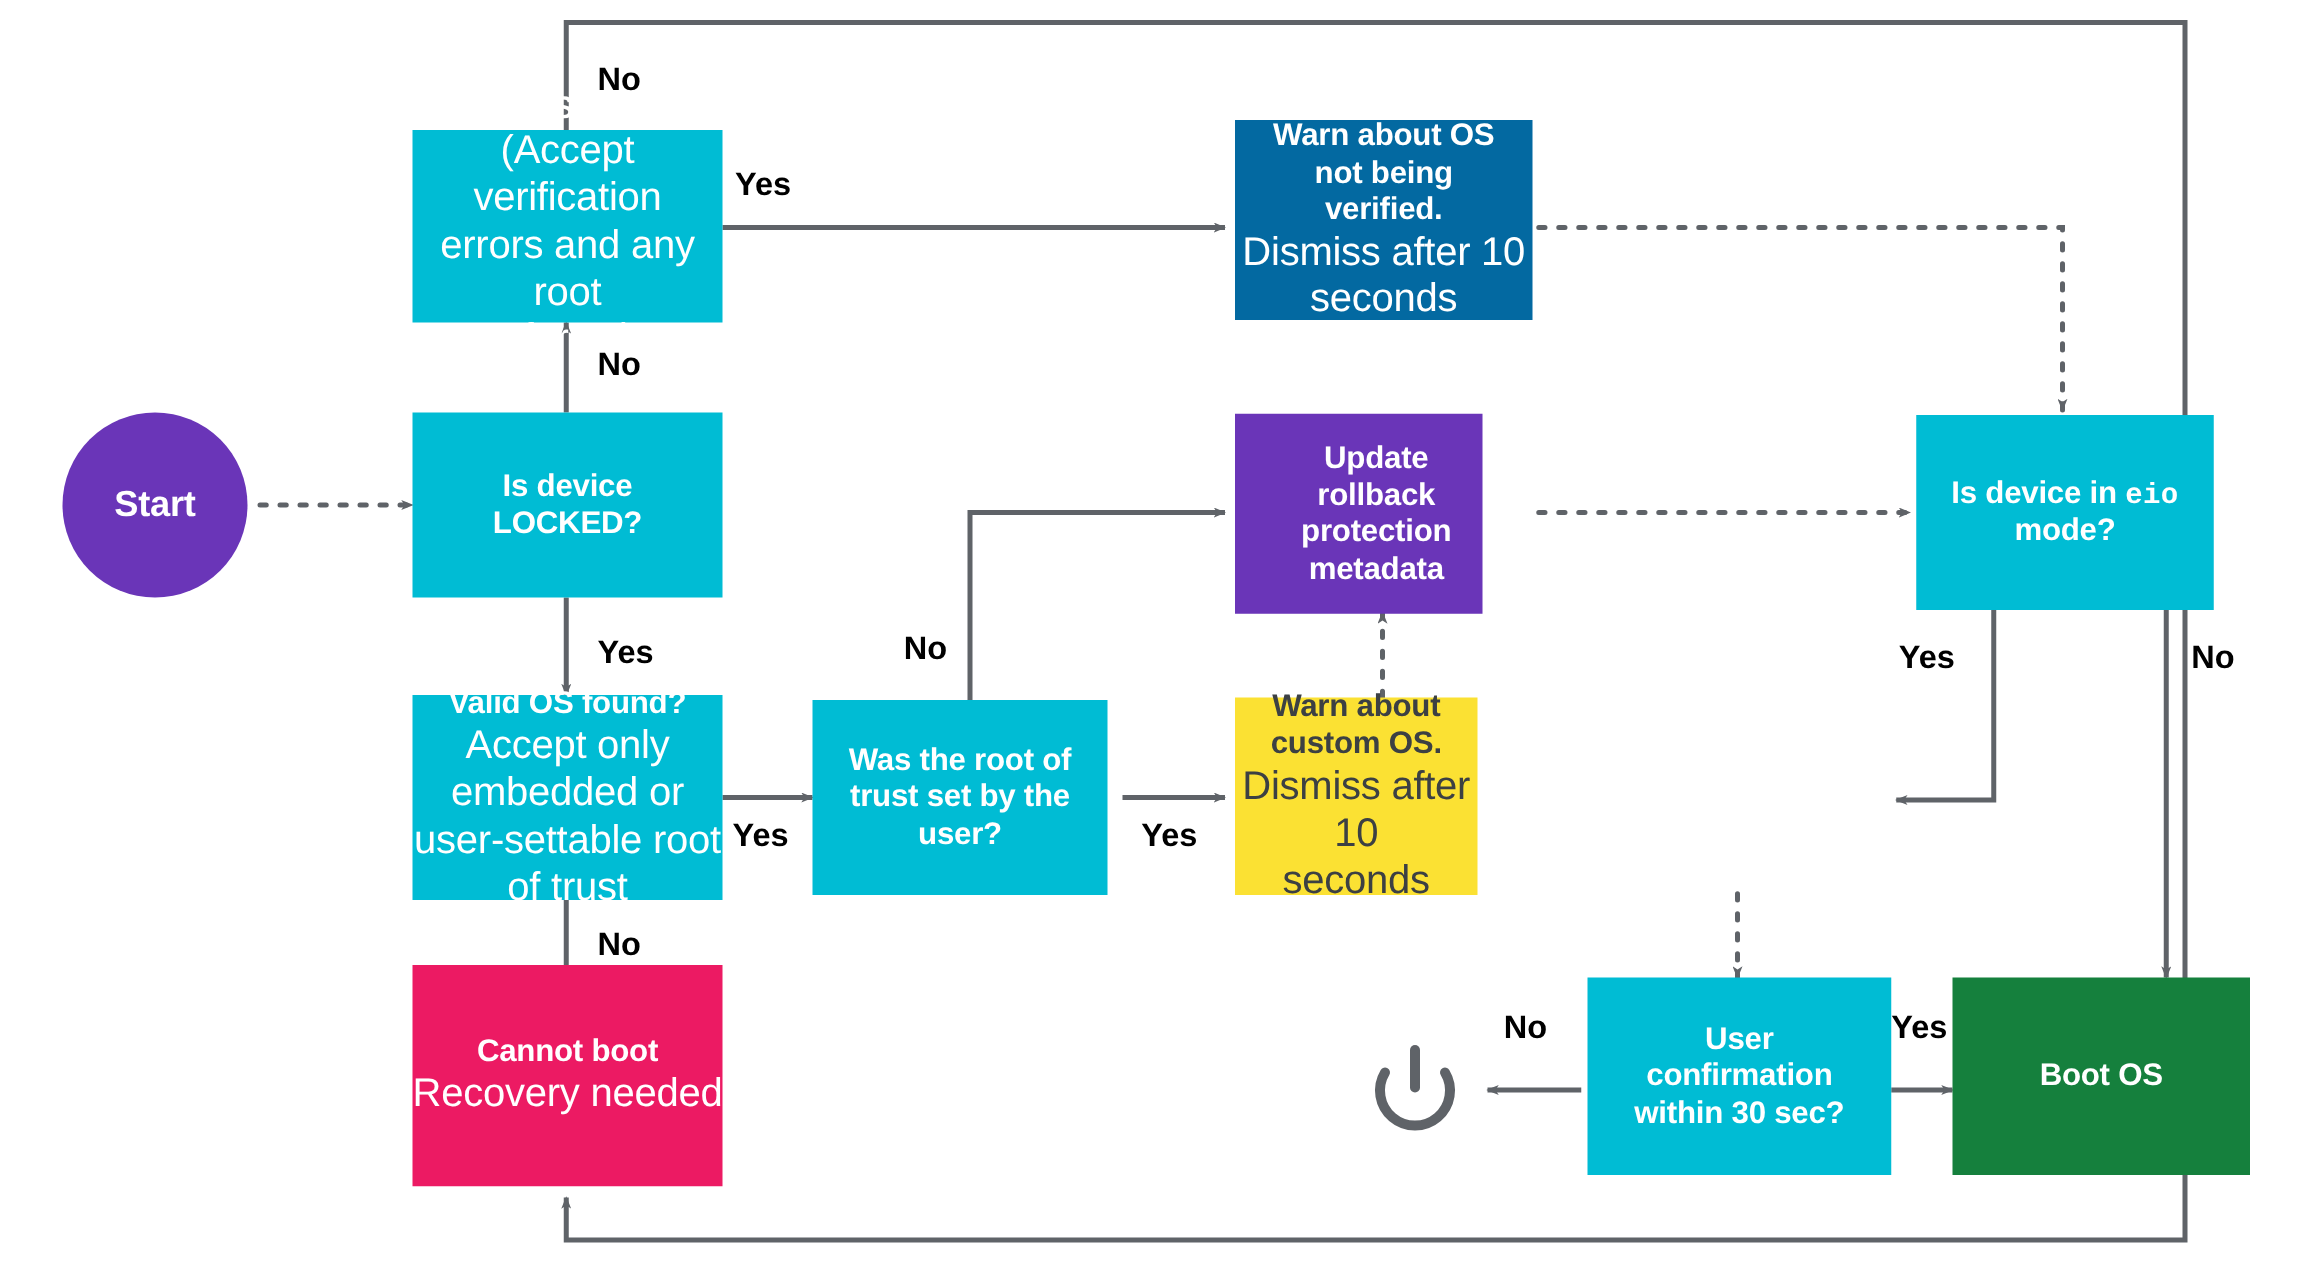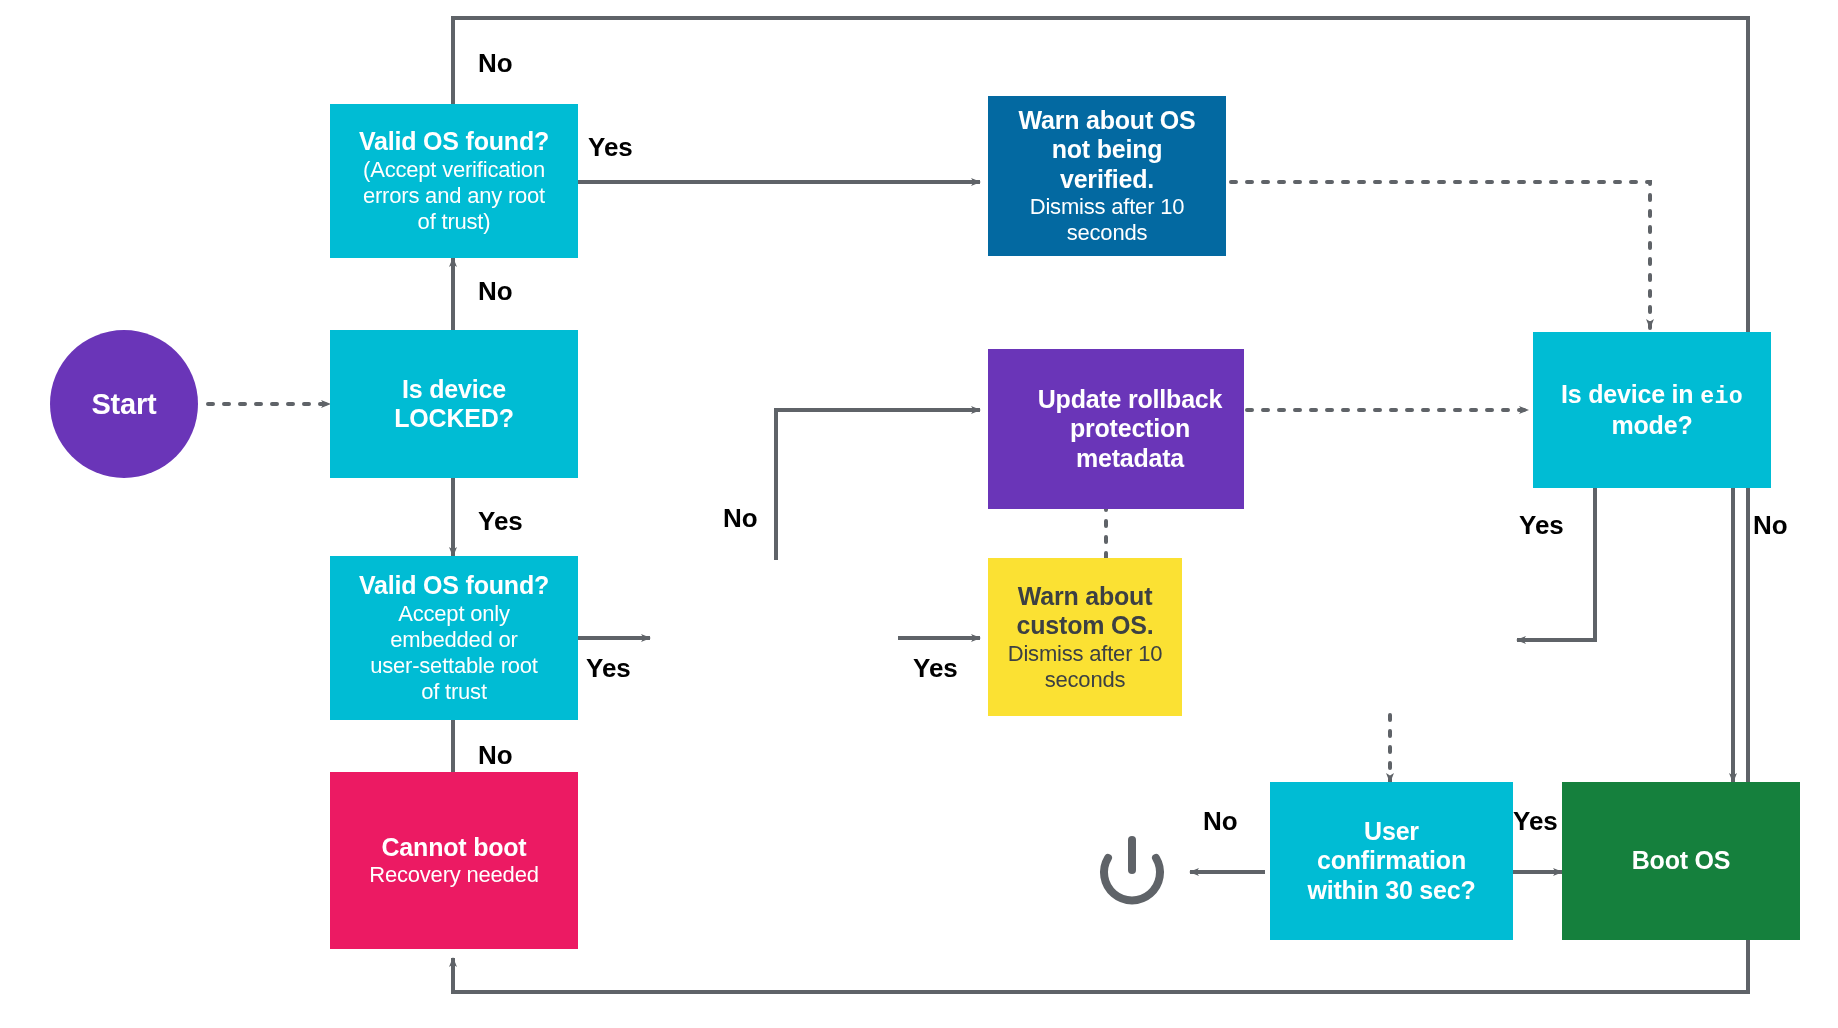--- a/index.html
+++ b/index.html
@@ -35,21 +35,21 @@
     box-sizing: border-box;
     line-height: 1.18;
   }
   .node .ttl {
     font-weight: bold;
     font-size: 25px;
     letter-spacing: -0.2px;
   }
   .node .sub {
     font-weight: normal;
-    font-size: 22px;
+    font-size: 32px;
     letter-spacing: -0.2px;
   }
   .node.cyan   { background: #00bcd4; color: #ffffff; }
   .node.orange { background: #0369a1; color: #ffffff; }
   .node.purple { background: #6a35b8; color: #ffffff; }
   .node.pink   { background: #ec1a63; color: #ffffff; }
   .node.yellow { background: #fbe133; color: #3c4043; }
   .node.green  { background: #15803d; color: #ffffff; }
   .node.start {
     background: #6a35b8;
@@ -152,37 +152,42 @@
     <span class="sub">embedded or</span>
     <span class="sub">user-settable root</span>
     <span class="sub">of trust</span>
   </div>
 
   <div class="node pink" style="left:330px; top:772px; width:248px; height:177px;">
     <span class="ttl">Cannot boot</span>
     <span class="sub">Recovery needed</span>
   </div>
 
+  <div class="node cyan" style="left:650px; top:560px; width:236px; height:156px;">
+    <span class="ttl">Was the root of</span>
+    <span class="ttl">trust set by the</span>
+    <span class="ttl">user?</span>
+  </div>
 
   <div class="node yellow" style="left:988px; top:558px; width:194px; height:158px;">
     <span class="ttl">Warn about</span>
     <span class="ttl">custom OS.</span>
     <span class="sub">Dismiss after 10</span>
     <span class="sub">seconds</span>
   </div>
 
   <div class="node orange" style="left:988px; top:96px; width:238px; height:160px;">
     <span class="ttl">Warn about OS</span>
     <span class="ttl">not being</span>
     <span class="ttl">verified.</span>
     <span class="sub">Dismiss after 10</span>
     <span class="sub">seconds</span>
   </div>
 
-  <div class="node purple" style="left:988px; top:349px; width:256px; height:160px;padding-left:28px;">
+  <div class="node purple" style="left:988px; top:331px; width:198px; height:160px;padding-left:28px;">
     <span class="ttl">Update rollback</span>
     <span class="ttl">protection</span>
     <span class="ttl">metadata</span>
   </div>
 
   <div class="node cyan" style="left:1533px; top:332px; width:238px; height:156px;">
     <span class="ttl"><span>Is device in </span><span class="mono">eio</span></span>
     <span class="ttl">mode?</span>
   </div>
 

